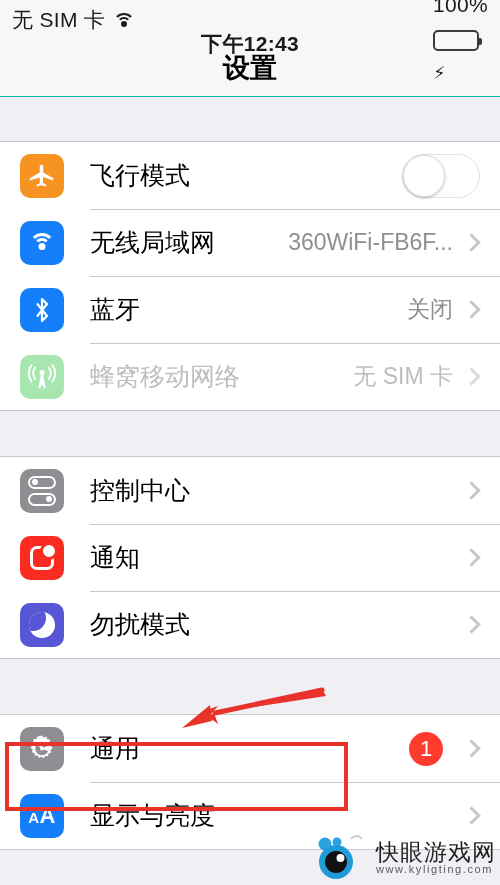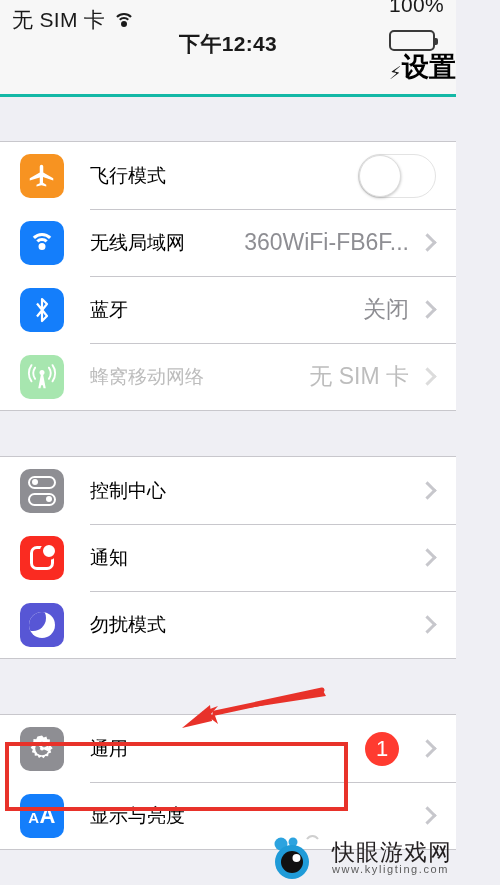--- a/index.html
+++ b/index.html
@@ -4,21 +4,21 @@
 <style>
   * { box-sizing: border-box; margin: 0; padding: 0; }
   html, body {
     width: 500px; height: 885px;
     font-family: "Liberation Sans", "DejaVu Sans", sans-serif;
     background: #EFEFF4;
     overflow: hidden;
   }
   #screen {
     position: relative;
-    width: 456px; height: 885px;
+    width: 500px; height: 885px;
     background: #EFEFF4;
   }
 
   
   #statusbar {
     position: relative;
     height: 40px;
     background: #F7F7F7;
     display: flex;
     align-items: center;
@@ -61,22 +61,22 @@
     content:''; position:absolute; right:-5px; top:6px;
     width:3px; height:7px; background:#3a3a3a; border-radius:0 2px 2px 0;
   }
   .battery .fill { height:100%; background:#4CD964; border-radius:2px; }
   .bolt { font-size: 18px; color:#1a1a1a; line-height:1; }
 
   
   #navbar {
     height: 57px;
     background: #F7F7F7;
-    display: flex; align-items: center; justify-content: flex-end;
-    border-bottom: 3px solid #14b8a6;
+    display: flex; align-items: center; justify-content: center;
+    border-bottom: 1px solid #14b8a6;
   }
   #navbar .title { font-size: 27px; font-weight: bold; color: #000; }
 
   
   .gap { background:#EFEFF4; }
   .group {
     background: #fff;
     border-top: 1px solid #C8C7CC;
     border-bottom: 1px solid #C8C7CC;
   }
@@ -93,21 +93,21 @@
     height:1px; background:#C8C7CC;
   }
   .row .icon {
     width: 44px; height: 44px; border-radius: 10px;
     flex: 0 0 44px;
     display: flex; align-items: center; justify-content: center;
     color: #fff;
     margin-right: 26px;
   }
   .row .label {
-    font-size: 19px; color: #000; white-space: nowrap;
+    font-size: 25px; color: #000; white-space: nowrap;
   }
   .row.disabled .label { color: #BDBDBD; text-align: right; }
   .row .spacer { flex: 1 1 auto; }
   .row .value {
     font-size: 23px; color: #8E8E93; margin-right: 12px; white-space: nowrap;
   }
   .row.disabled .value { color: #BDBDBD; }
   .chev {
     width: 13px; height: 13px;
     border-right: 3px solid #C7C7CC;

